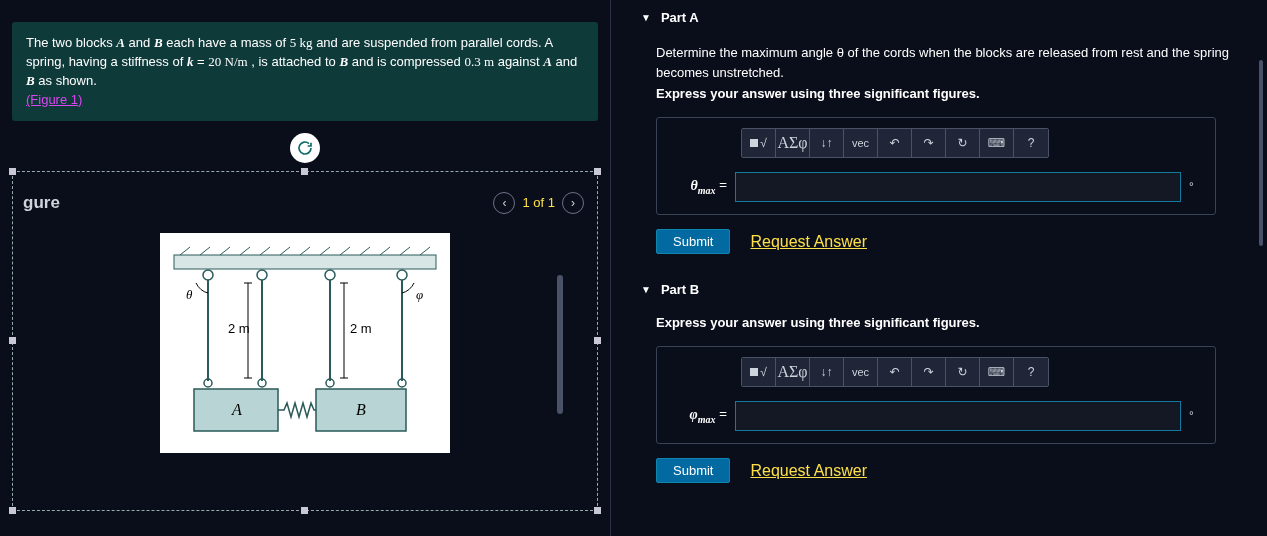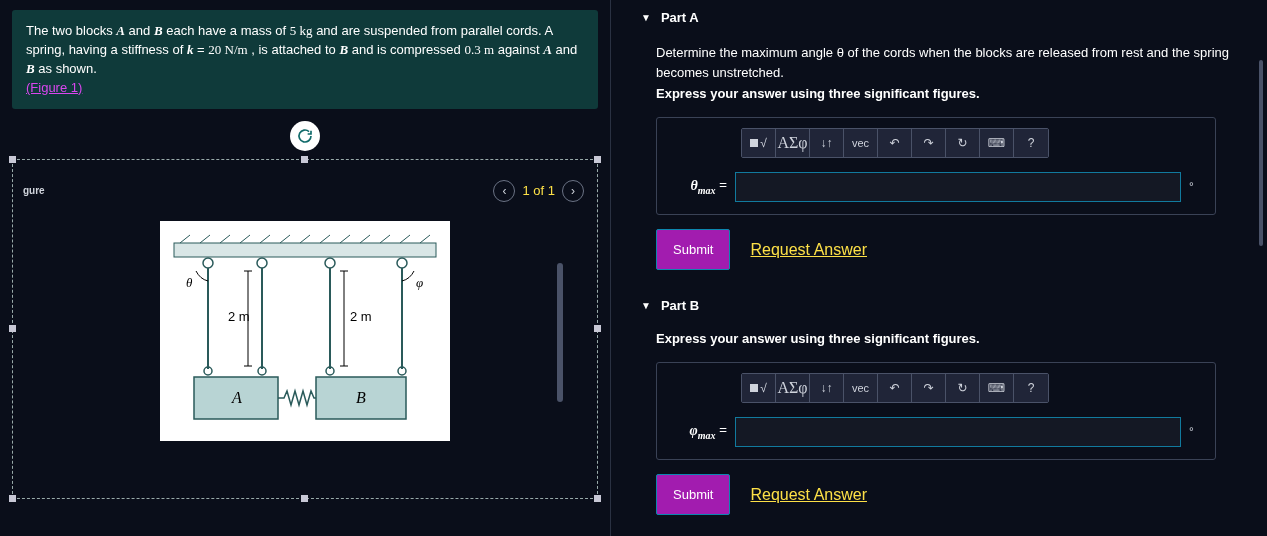--- a/index.html
+++ b/index.html
@@ -7,21 +7,21 @@
     background: #0a0e1a;
     color: #fff;
     font-family: Arial, sans-serif;
     font-size: 13px;
     width: 1267px;
     height: 536px;
     overflow: hidden;
     position: relative;
   }
   .container { display: flex; height: 100%; }
-  .left-pane { width: 610px; padding: 10px 12px; position: relative; }
+  .left-pane { width: 610px; padding: 22px 12px; position: relative; }
   .right-pane { flex: 1; padding: 10px 4px 10px 30px; border-left: 1px solid #2a3142; position: relative; }
   .problem-box {
     background: #0f3a3a;
     border-radius: 3px;
     padding: 12px 14px;
     font-size: 13px;
     line-height: 1.45;
   }
   .problem-box b, .problem-box .it { font-style: italic; font-weight: bold; font-family: Georgia, serif; }
   .link { color: #d946ef; text-decoration: underline; cursor: pointer; }
@@ -35,21 +35,21 @@
     border: 1px dashed #9aa; position: relative; padding: 10px;
     margin-top: 4px; height: 340px;
   }
   .sel-handle {
     width: 7px; height: 7px; background: #c8c8d6; position: absolute;
   }
   .figure-bar {
     display: flex; align-items: center; justify-content: space-between;
     margin-bottom: 10px;
   }
-  .figure-bar .title { color: #d0d4dc; font-weight: bold; font-size: 10px; }
+  .figure-bar .title { color: #d0d4dc; font-weight: bold; font-size: 17px; }
   .nav-btn {
     width: 22px; height: 22px; border-radius: 50%;
     border: 1px solid #6a7284; display: inline-flex; align-items: center;
     justify-content: center; color: #d0d4dc; cursor: pointer; font-size: 12px;
     margin: 0 3px;
   }
   .figure-img-wrap { text-align: center; margin-top: 6px; position: relative; }
   .part-header { display: flex; align-items: center; gap: 10px; font-weight: bold; margin-bottom: 18px; }
   .caret { font-size: 10px; cursor: pointer; }
   .part-body { margin-left: 15px; margin-bottom: 28px; }
@@ -67,22 +67,22 @@
   .input-row { display: flex; align-items: center; gap: 8px; }
   .var-label { min-width: 56px; text-align: right; font-style: italic; font-family: Georgia, serif; font-size: 14px; font-weight: bold; }
   .var-label sub { font-size: 10px; }
   .answer-input {
     flex: 1; height: 30px; background: #141824; border: 1px solid #117a9e;
     color: #fff; padding: 4px 6px; outline: none;
   }
   .unit-deg { font-size: 12px; color: #cfd3dc; width: 12px; }
   .action-row { margin-top: 14px; display: flex; align-items: center; gap: 20px; }
   .submit-btn {
-    background: #a21caf; color: #fff; border: 1px solid #0d87af;
-    padding: 12px 16px; font-size: 13px; cursor: pointer; border-radius: 2px;
+    background: #0369a1; color: #fff; border: 1px solid #0d87af;
+    padding: 4px 16px; font-size: 13px; cursor: pointer; border-radius: 2px;
   }
   .req-link { color: #fde047; text-decoration: underline; font-size: 16px; cursor: pointer; }
   .right-scroll { position: absolute; right: 4px; top: 60px; bottom: 290px; width: 4px; background: #4a5268; border-radius: 2px; }
   .figure-svg { background: #fff; }
   .fig-scroll { position: absolute; right: 24px; top: 42px; bottom: 42px; width: 6px; background: #4a5268; border-radius: 3px; }
 </style>
 </head>
 <body>
 
 <div class="container">

